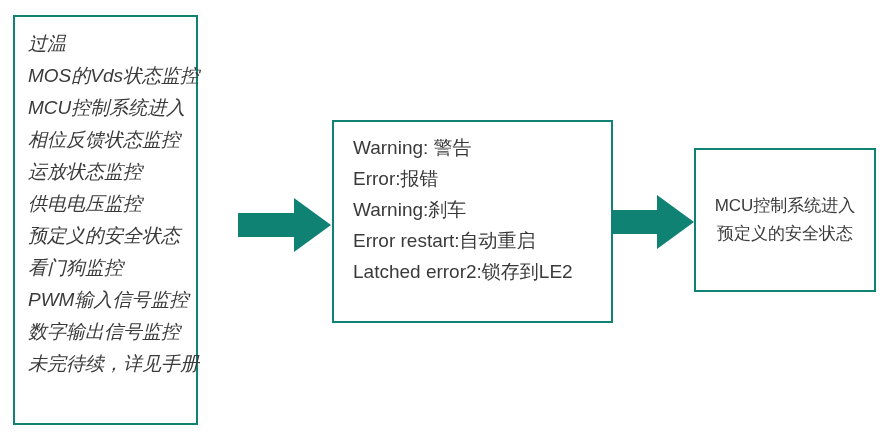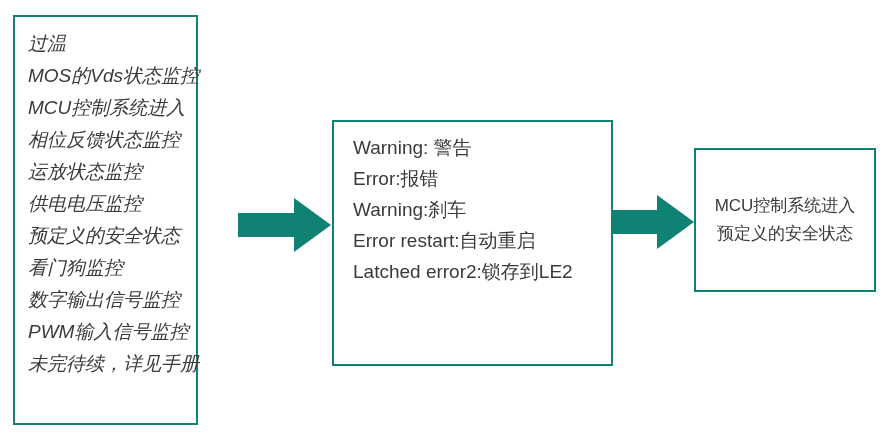--- a/index.html
+++ b/index.html
@@ -29,21 +29,21 @@
     height: 410px;
     padding: 11px 4px 0 13px;
     font-size: 19px;
     line-height: 32px;
     font-style: italic;
   }
   .box-response {
     left: 332px;
     top: 120px;
     width: 281px;
-    height: 246px;
+    height: 203px;
     padding: 10px 2px 0 19px;
     font-size: 19px;
     line-height: 31px;
   }
   .box-result {
     left: 694px;
     top: 148px;
     width: 182px;
     height: 144px;
     display: flex;
@@ -77,22 +77,22 @@
 
   <div class="box box-monitor">
     <div class="line">过温</div>
     <div class="line">MOS的Vds状态监控</div>
     <div class="line">MCU控制系统进入</div>
     <div class="line">相位反馈状态监控</div>
     <div class="line">运放状态监控</div>
     <div class="line">供电电压监控</div>
     <div class="line">预定义的安全状态</div>
     <div class="line">看门狗监控</div>
+    <div class="line">PWM输入信号监控</div>
     <div class="line">数字输出信号监控</div>
-    <div class="line">PWM输入信号监控</div>
     <div class="line">未完待续，详见手册</div>
   </div>
 
   <svg class="arrow arrow-1" width="93" height="56" viewBox="0 0 93 56">
     <polygon points="0,16 56,16 56,1 93,28 56,55 56,40 0,40" fill="#0F8274"></polygon>
   </svg>
 
   <div class="box box-response">
     <div class="line">Warning: 警告</div>
     <div class="line">Error:报错</div>

